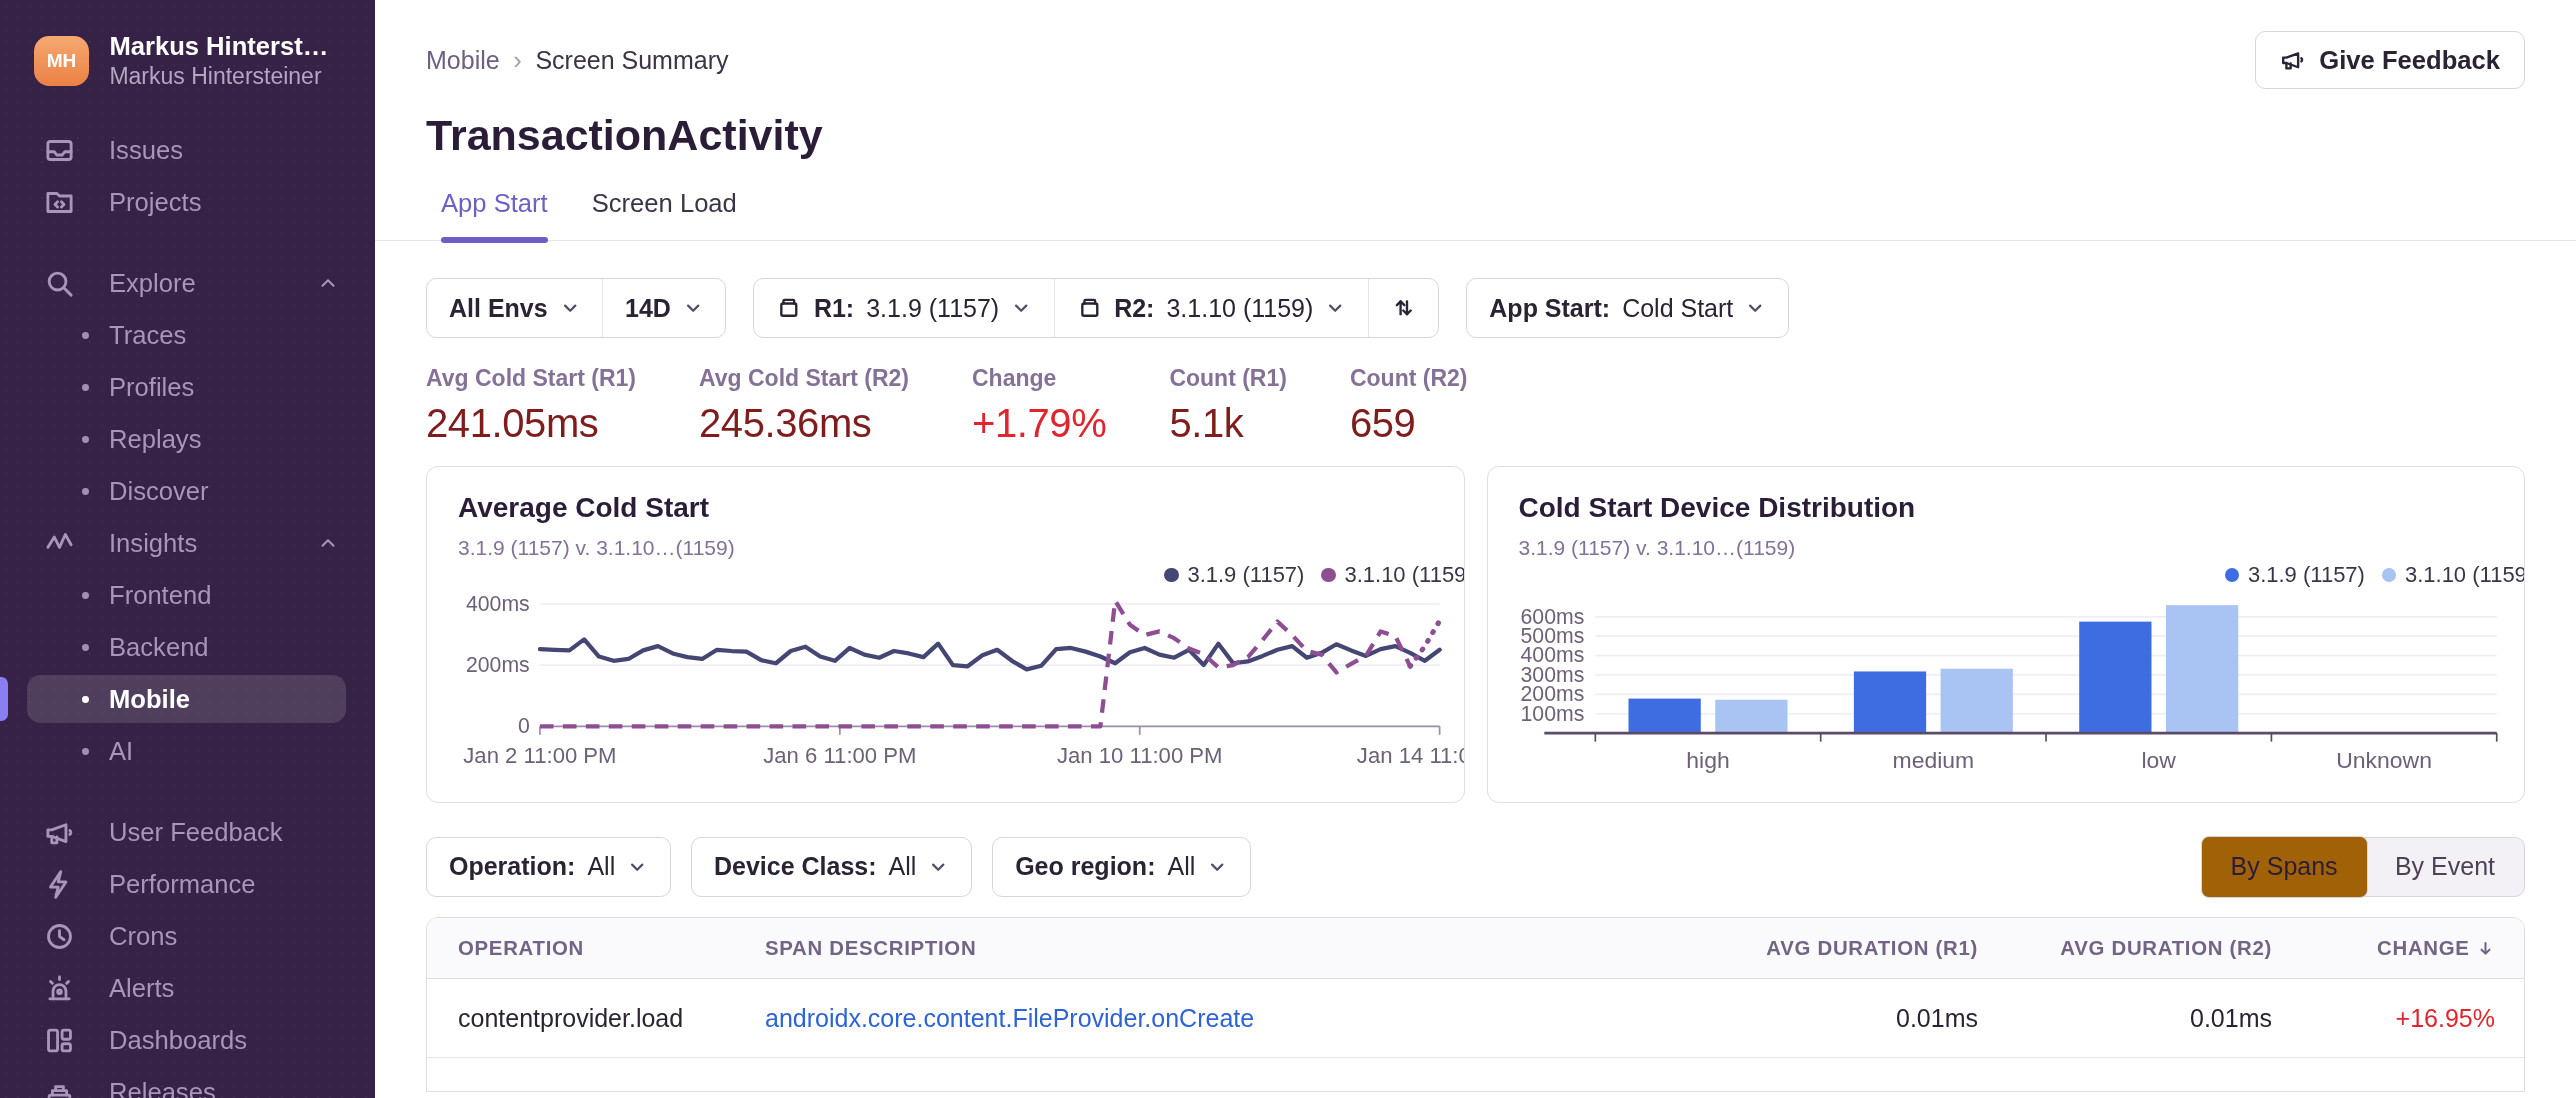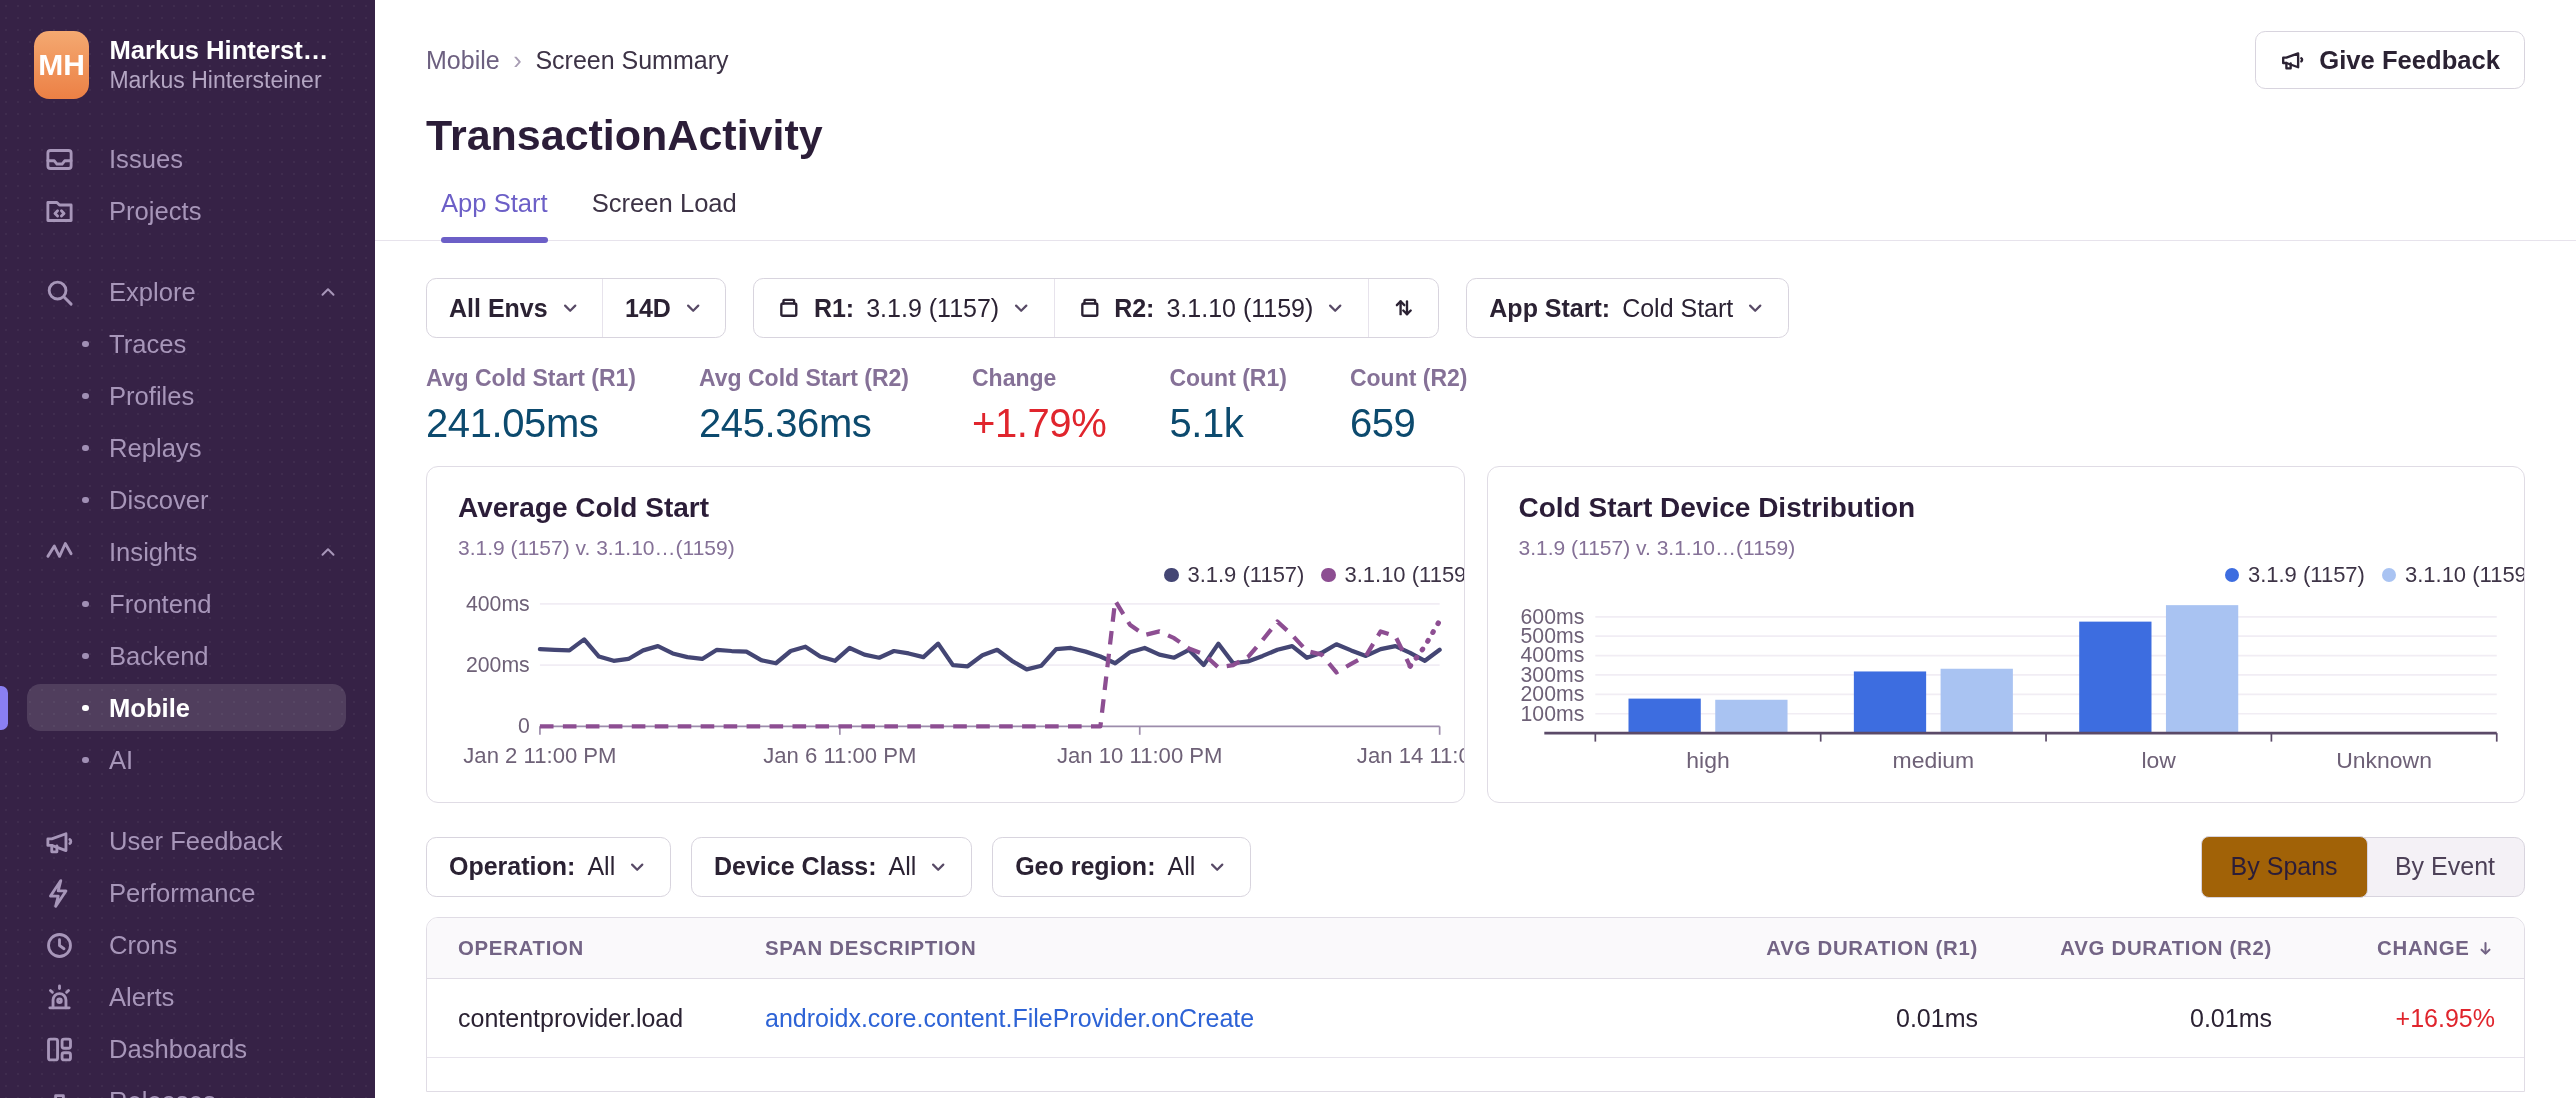--- a/index.html
+++ b/index.html
@@ -5,22 +5,22 @@
   * { margin:0; padding:0; box-sizing:border-box; }
   html,body { background:#fff; }
   body { font-family:"Liberation Sans", sans-serif; color:#2b2233; }
   .app { width:2576px; height:1099px; display:flex; overflow:hidden; background:#fff; }
 
   
   .sidebar { width:375px; flex:0 0 375px; height:100%; background:#362246;
     background-image:radial-gradient(rgba(255,255,255,0.045) 1.4px, transparent 1.4px);
     background-size:12px 12px; position:relative; overflow:hidden; }
   .org-row { display:flex; align-items:center; gap:20.4px; padding:31px 0 0 34px; }
-  .avatar { width:55px; height:68px; border-radius:15.3px; background:linear-gradient(180deg,#f4a971,#ec8045);
-    color:#fff; font-weight:bold; font-size:30px; display:flex; align-items:center; justify-content:center; }
+  .avatar { width:55px; height:50px; border-radius:15.3px; background:linear-gradient(180deg,#f4a971,#ec8045);
+    color:#fff; font-weight:bold; font-size:19px; display:flex; align-items:center; justify-content:center; }
   .org-name { font-size:25.6px; font-weight:bold; color:#fff; line-height:1.2; }
   .org-sub { font-size:23px; color:#b4a6c3; line-height:1.25; }
   .nav { margin-top:34px; }
   .side-item { position:relative; height:52px; display:flex; align-items:center; color:#a796b9; font-size:25.6px; cursor:pointer; }
   .side-item .ico { position:absolute; left:44px; width:31px; height:31px; display:flex; align-items:center; justify-content:center; }
   .side-item .lbl { position:absolute; left:109px; white-space:nowrap; }
   .side-item .bullet { position:absolute; left:82px; width:6.8px; height:6.8px; border-radius:50%; background:#a08fb4; }
   .side-item .chev-up { position:absolute; right:36px; width:22px; height:22px; }
   .side-item.active .pill { position:absolute; left:27px; right:29px; top:1.7px; bottom:2.6px;
     background:rgba(255,255,255,0.13); border-radius:13.6px; }
@@ -50,21 +50,21 @@
   .fbtn { display:flex; align-items:stretch; height:60px; border:1.7px solid #d8d4de; border-radius:10.2px; background:#fff; }
   .fseg { display:flex; align-items:center; gap:12px; padding:0 22px; font-size:25px; color:#2b2233; cursor:pointer; }
   .fseg + .fseg { border-left:1.7px solid #e7e3ec; }
   .fseg b { font-weight:bold; }
   .chev { width:20.4px; height:20.4px; stroke:#584a66; fill:none; stroke-width:2.6; stroke-linecap:round; stroke-linejoin:round; }
   .mini-ico { width:25.6px; height:25.6px; stroke:#2b2233; fill:none; stroke-width:2.2; stroke-linecap:round; stroke-linejoin:round; }
 
   
   .metrics { display:flex; gap:63px; margin:27px 51px 0 51px; }
   .metric .m-label { font-size:23px; font-weight:bold; color:#857197; }
-  .metric .m-value { margin-top:8.5px; font-size:40px; color:#0c4a6e; letter-spacing:-0.4px; }
+  .metric .m-value { margin-top:8.5px; font-size:40px; color:#7f1d1d; letter-spacing:-0.4px; }
   .metric .m-value.red { color:#e0252d; }
 
   
   .charts { display:flex; gap:22px; margin:20.4px 51px 0 51px; }
   .card { position:relative; flex:1; height:337px; border:1.7px solid #e0dce5; border-radius:12px; background:#fff; overflow:hidden; }
   .card-title { margin:25.6px 0 0 31px; font-size:28px; font-weight:bold; color:#2b1d38; }
   .card-sub { margin:12px 0 0 31px; font-size:21px; color:#857197; }
   .legend { position:absolute; top:95px; right:-10.2px; display:flex; gap:17px; align-items:center; white-space:nowrap; }
   .legend-item { display:flex; align-items:center; gap:8.5px; font-size:22px; color:#3d3346; }
   .ldot { width:14.5px; height:14.5px; border-radius:50%; }

